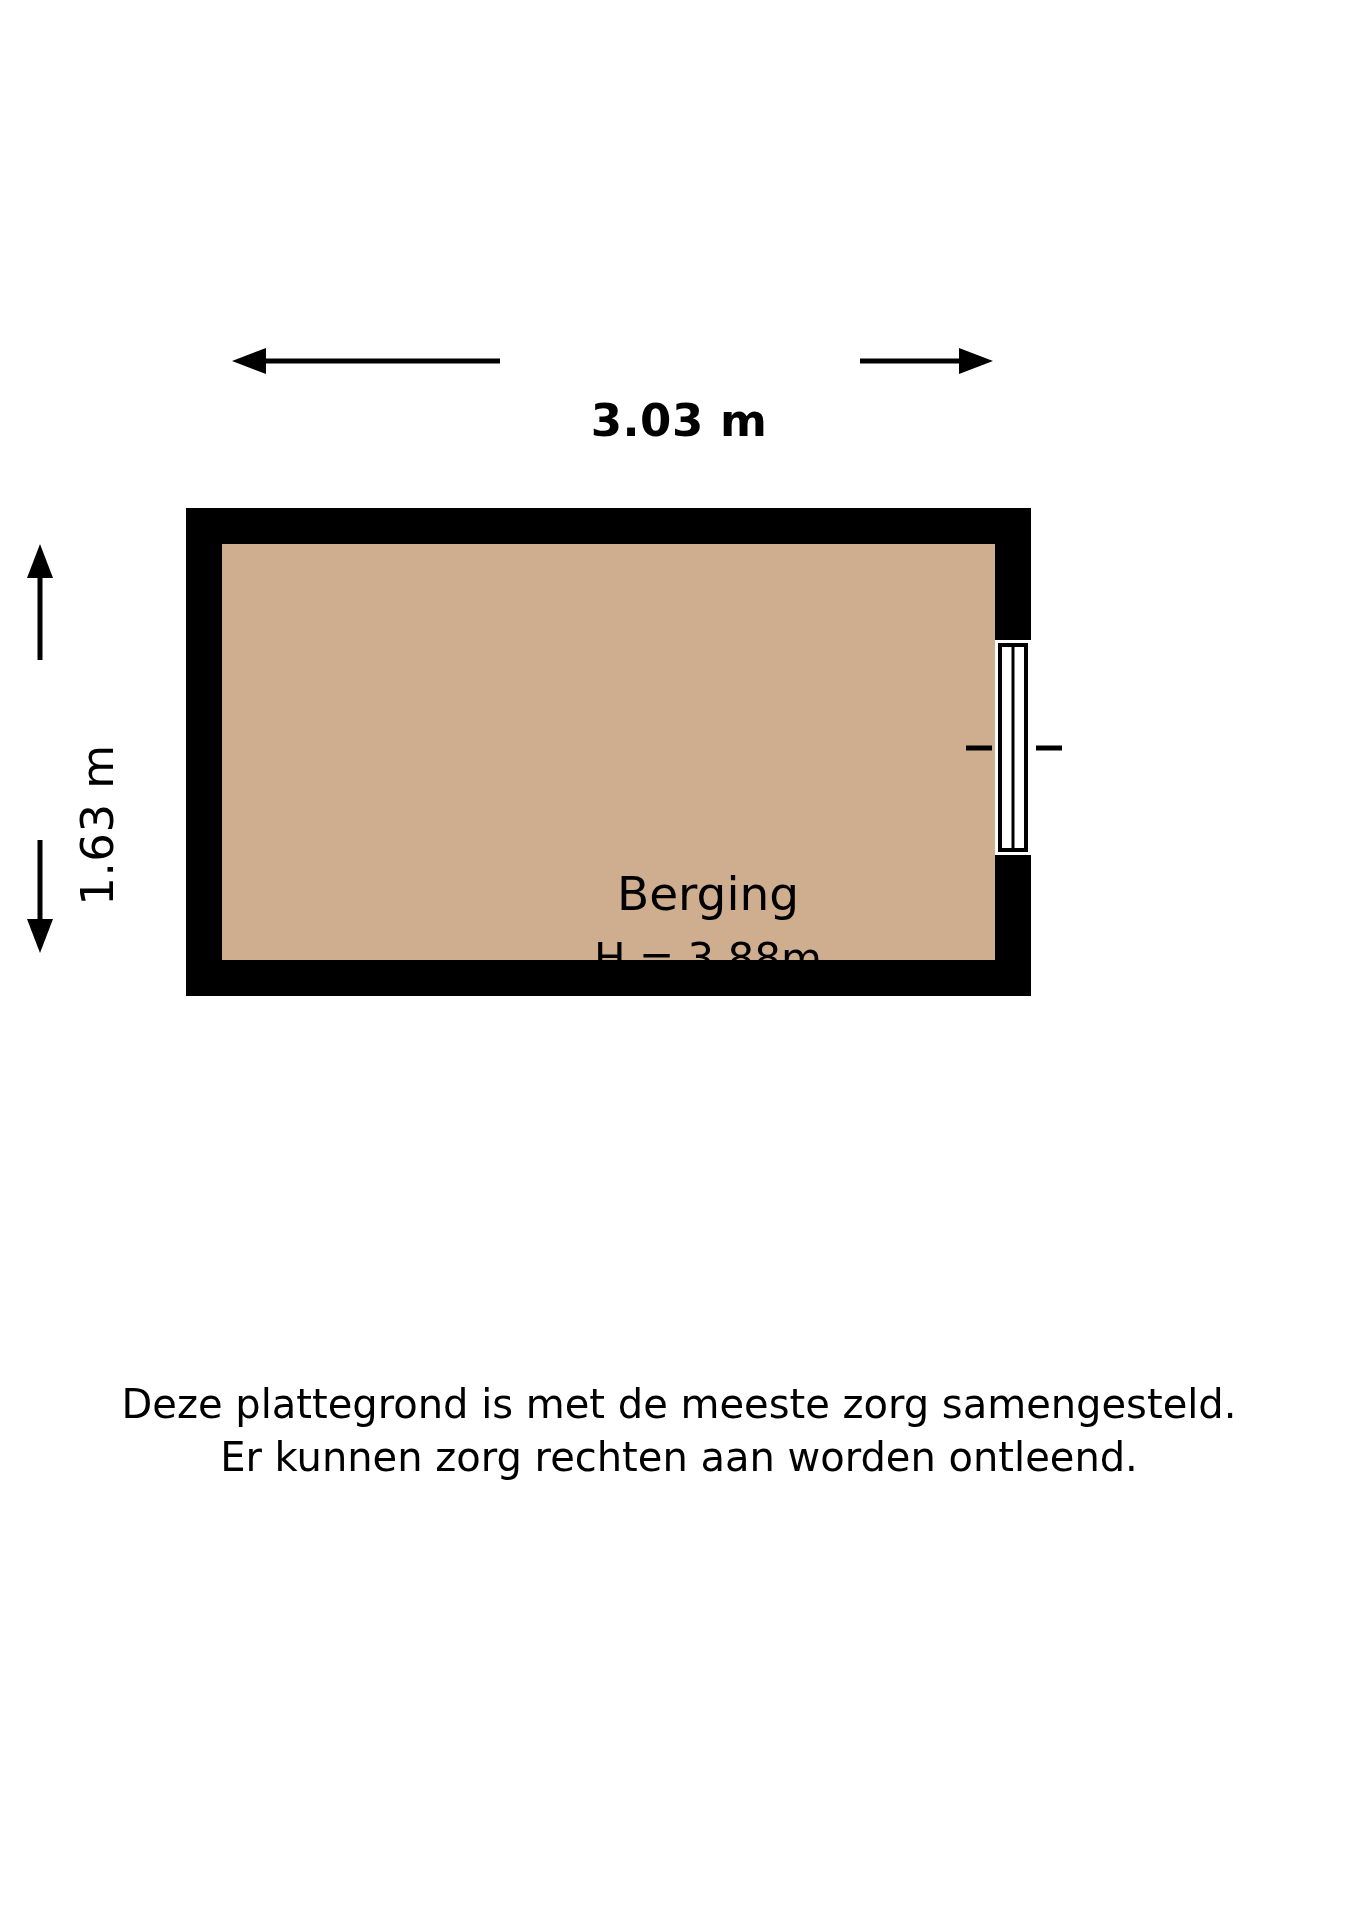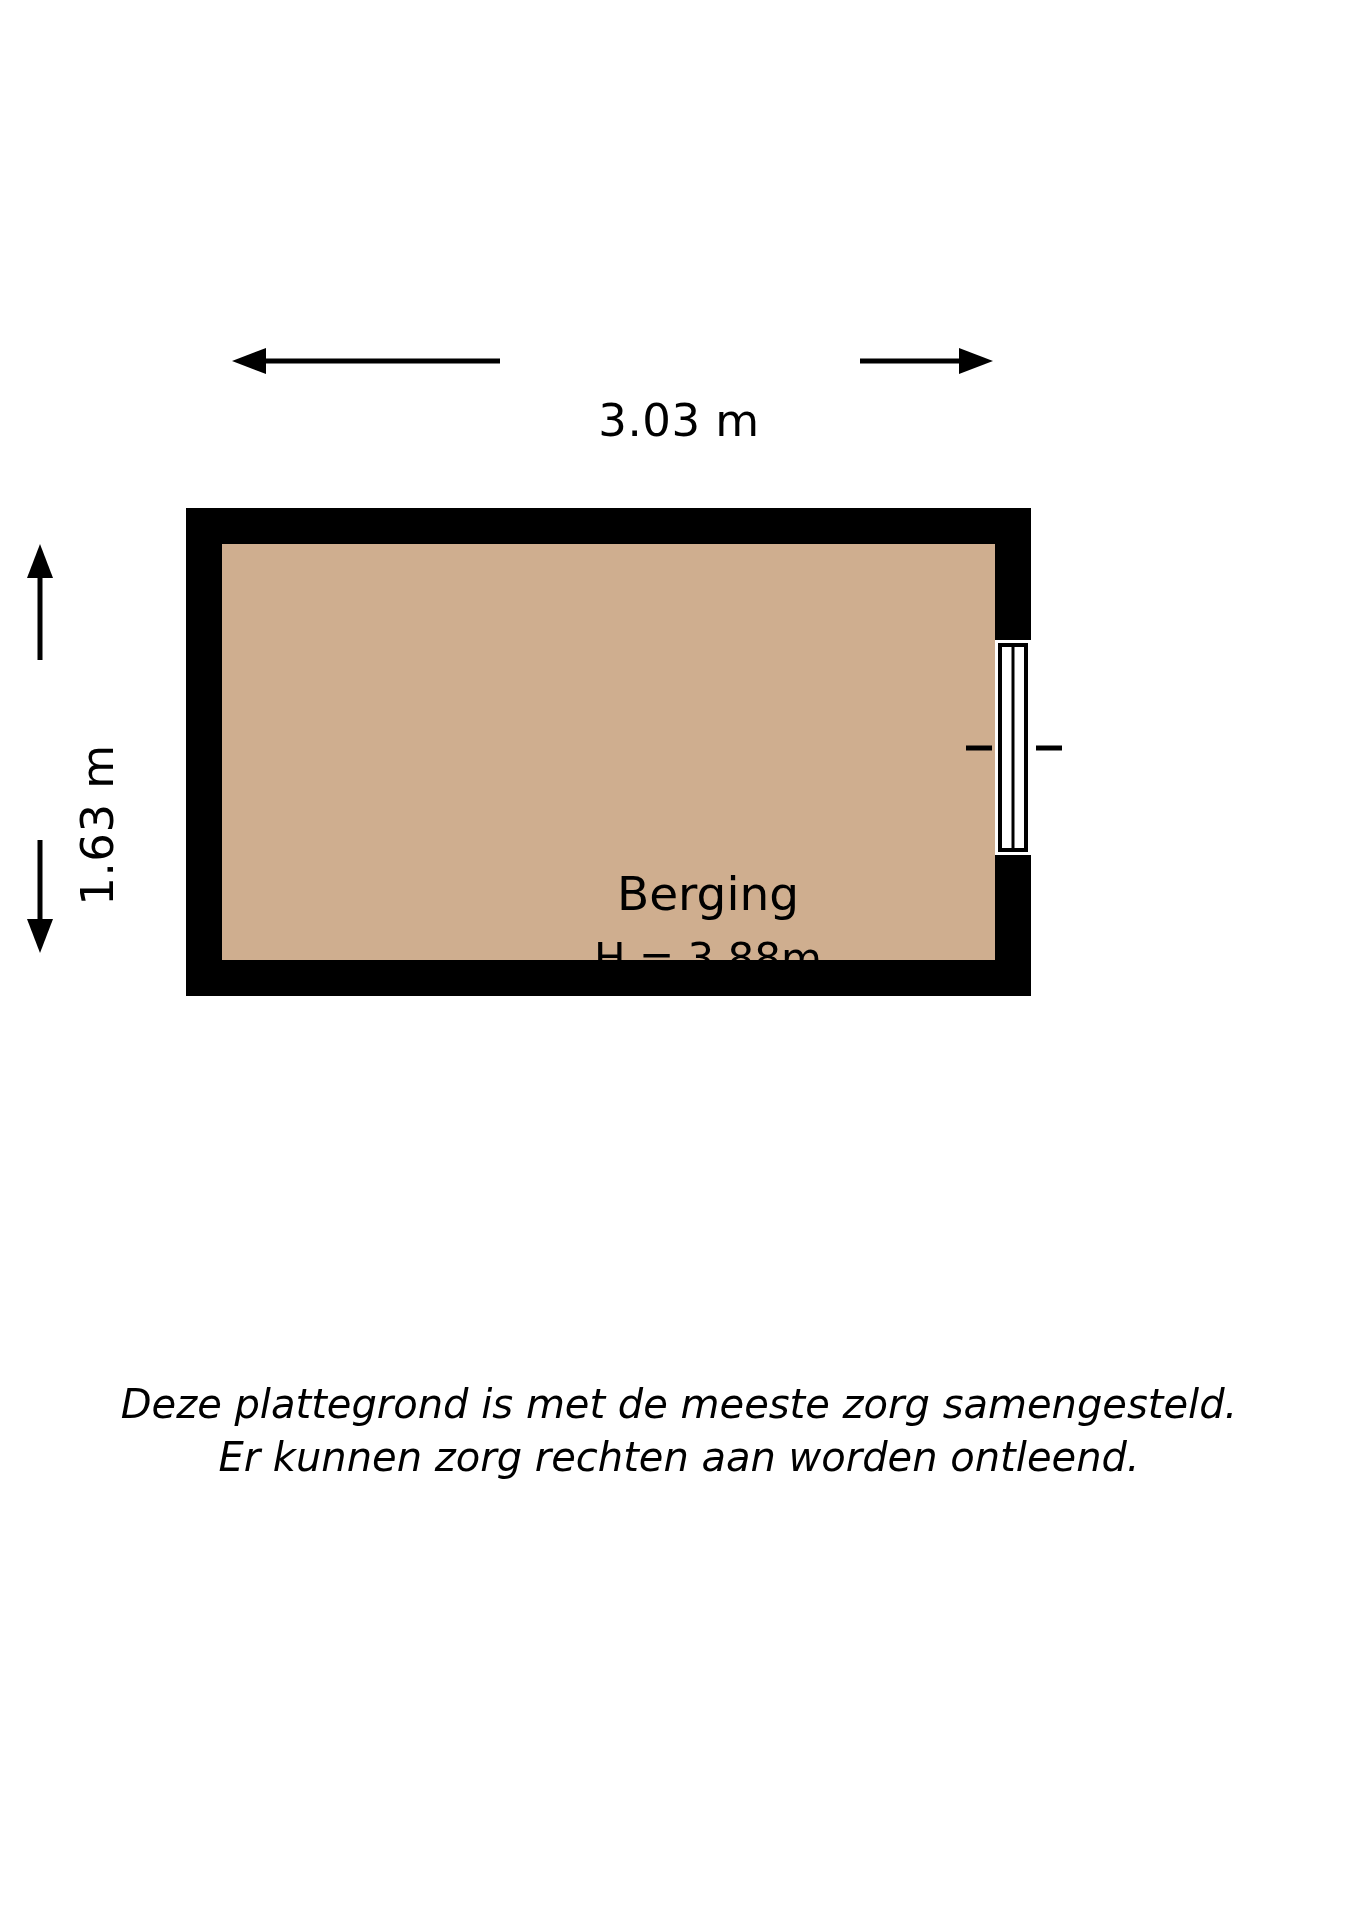--- a/index.html
+++ b/index.html
@@ -27,20 +27,21 @@
   
   .dim-top-label {
     position: absolute;
     left: 0;
     top: 398px;
     width: 1358px;
     text-align: center;
     font-size: 45px;
     letter-spacing: 0.5px;
     line-height: 1;
+    font-weight: bold;
   }
 
   
   .dim-left-label {
     position: absolute;
     left: 0px;
     top: 800px;
     width: 200px;
     text-align: center;
     font-size: 45px;
@@ -73,21 +74,21 @@
   
   .disclaimer {
     position: absolute;
     left: 0;
     top: 1378px;
     width: 1358px;
     text-align: center;
     font-size: 40px;
     line-height: 1.33;
   }
-  .disclaimer span { display: block; font-style: italic; }
+  .disclaimer span { display: block; }
 </style>
 </head>
 <body>
 
 <svg id="floorplan" viewBox="0 0 1358 1920" xmlns="http://www.w3.org/2000/svg">
 
   <g>
     <line x1="240" y1="361" x2="985" y2="361" stroke="#000000" stroke-width="5"></line>
     <polygon points="232,361 266,348 266,374" fill="#000000"></polygon>
     <polygon points="993,361 959,348 959,374" fill="#000000"></polygon>

